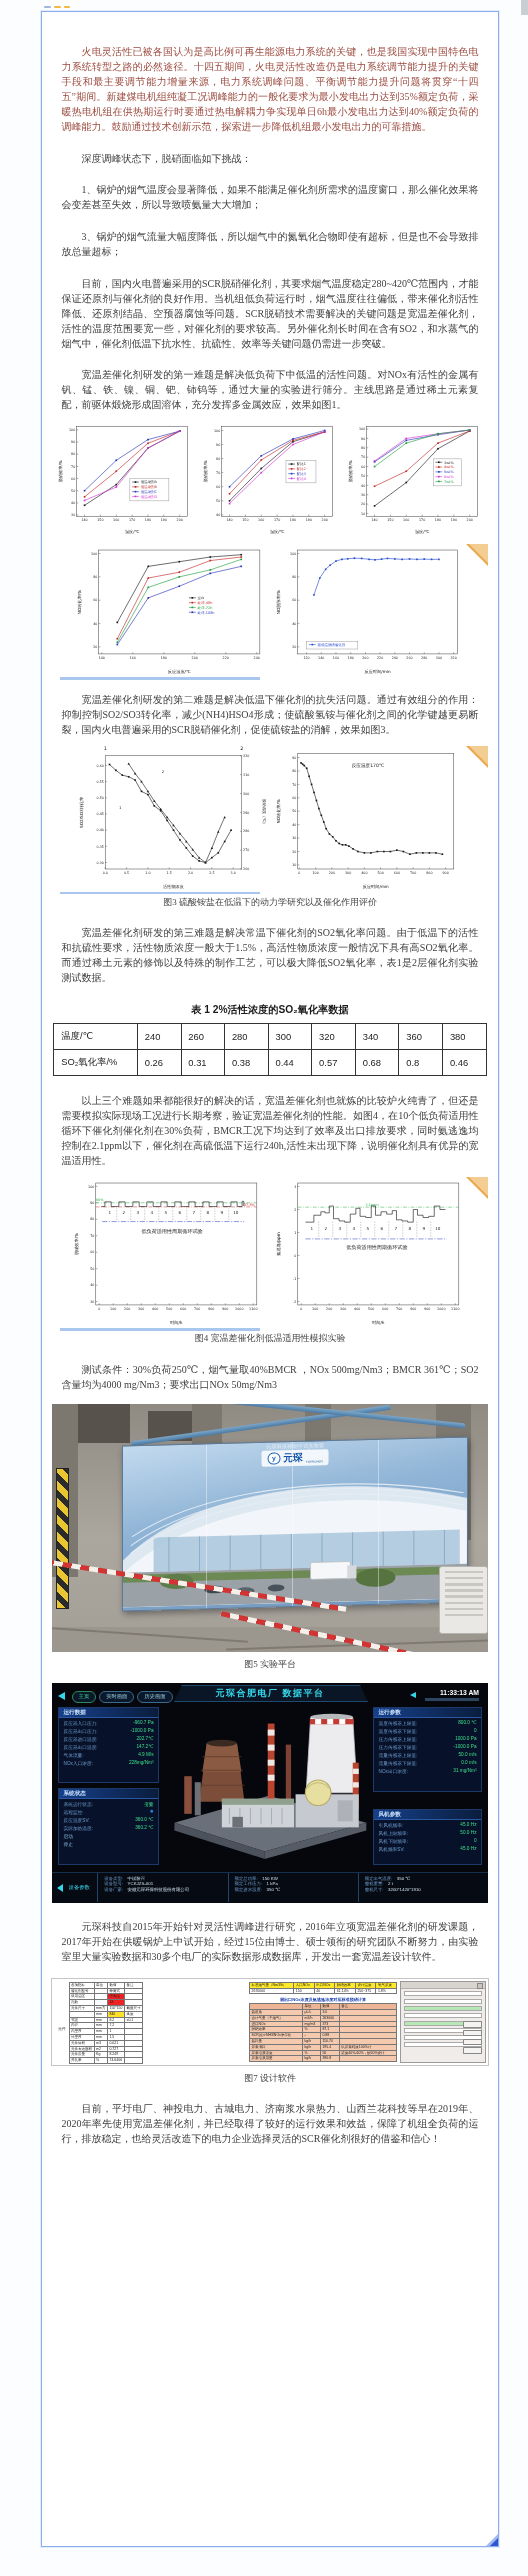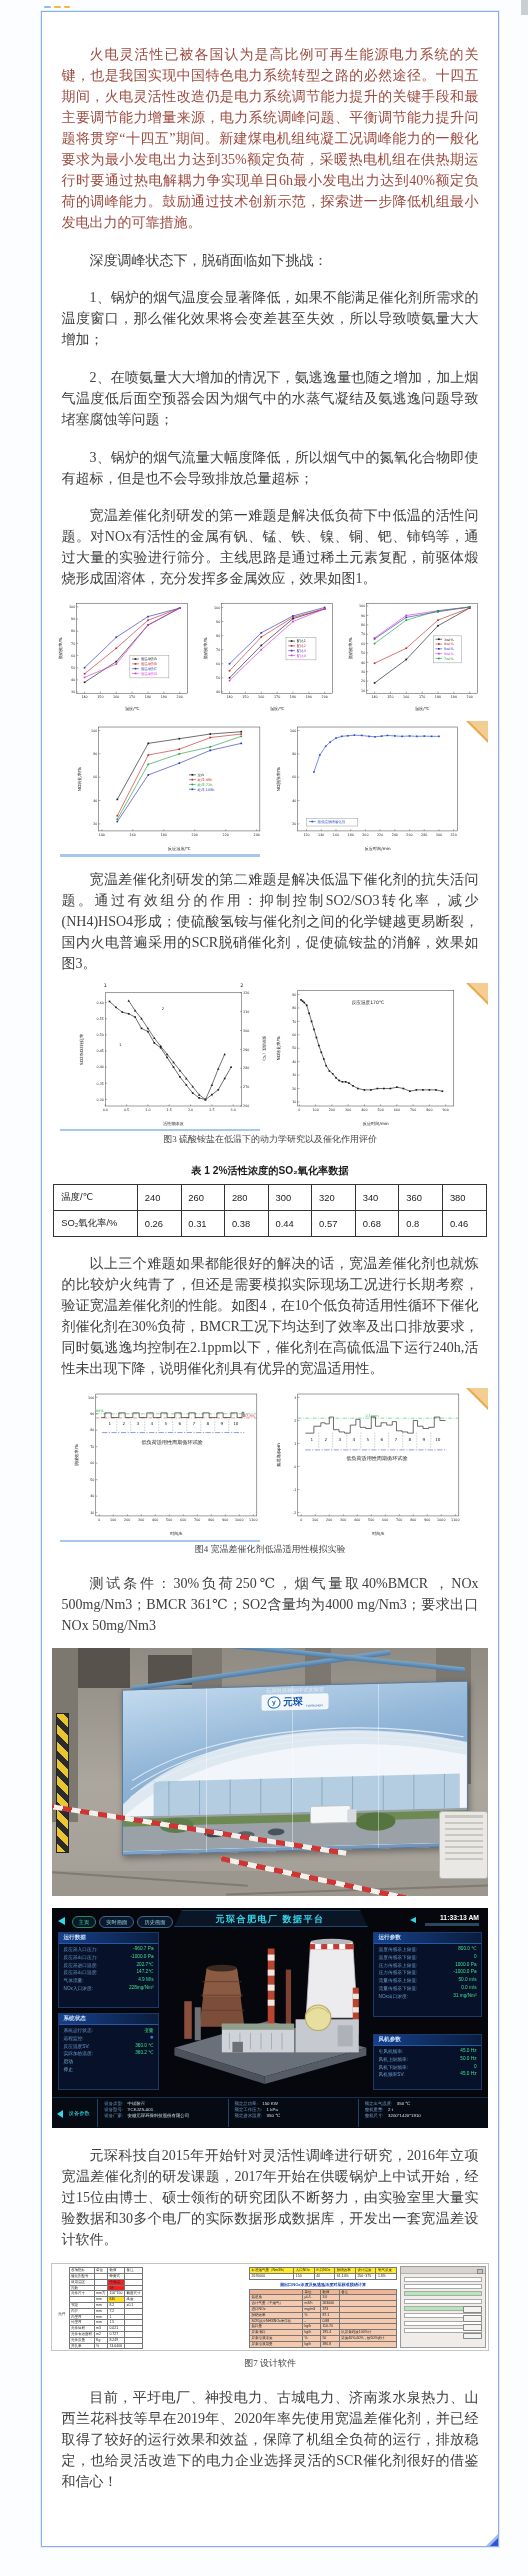--- a/index.html
+++ b/index.html
@@ -1,21 +1,21 @@
 <!DOCTYPE html>
 <html style="font-size:12px"><head>
 <meta charset="utf-8">
 <style>
   html,body{margin:0;padding:0;}
   body{width:528px;height:2576px;position:relative;background:#fcfdff;font-family:"Liberation Serif","DejaVu Serif",serif;}
   .dashes{position:absolute;top:6px;left:44px;display:flex;gap:3px;}
   .dashes span{width:6.8px;height:2.3px;border-radius:1.5px;}
   .scrollstub{position:absolute;top:0;right:0;width:6.8px;height:15px;background:#c9cdd4;}
   .card{position:absolute;left:41px;top:11.3px;width:458px;height:2536px;background:#fff;border:1.5px solid #8badf0;outline:0.8px solid #e3ecfb;box-sizing:border-box;overflow:hidden;padding:0 9px;}
-  .para{margin:16.6px 10.5px 0;font-size:14px;line-height:21px;color:#404040;text-align:justify;text-indent:2em;}
+  .para{margin:16.6px 10.5px 0;font-size:10px;line-height:15px;color:#404040;text-align:justify;text-indent:2em;}
   .para.first{margin-top:32px;color:#9c4b40;}
   .cap{text-align:center;font-size:9px;color:#444;margin-top:6px;}
   .tbl-title{text-align:center;font-family:"Liberation Sans","DejaVu Sans",sans-serif;font-weight:bold;font-size:10.2px;color:#1a1a1a;margin:18px 0 0;}
   table.t1{border-collapse:collapse;margin:6px auto 0;font-family:"Liberation Sans","DejaVu Sans",sans-serif;font-size:9.4px;color:#222;}
   table.t1 td{border:0.8px solid #333;padding:6px 6.8px;min-width:29px;text-align:left;}
   table.t1 tr td:first-child{min-width:69px;}
   .chartrow{display:flex;justify-content:center;gap:9px;position:relative;margin-top:9px;width:436px;margin-left:auto;margin-right:auto;}
   .chart svg{display:block;font-family:"DejaVu Sans","Liberation Sans",sans-serif;}
   .curl::before{content:"";position:absolute;top:0;right:0;border-top:22.6px solid #e9a94e;border-left:22.6px solid transparent;}
   .curl::after{content:"";position:absolute;top:0;right:0;border-top:19.6px solid #f3cd92;border-left:19.6px solid transparent;}
@@ -97,22 +97,22 @@
   <span style="background:#f5b942"></span>
   <span style="background:#f5b942"></span>
 </div>
 <div class="scrollstub"></div>
 
 <div class="card">
 
   <p class="para first">火电灵活性已被各国认为是高比例可再生能源电力系统的关键，也是我国实现中国特色电力系统转型之路的必然途径。十四五期间，火电灵活性改造仍是电力系统调节能力提升的关键手段和最主要调节能力增量来源，电力系统调峰问题、平衡调节能力提升问题将贯穿“十四五”期间。新建煤电机组纯凝工况调峰能力的一般化要求为最小发电出力达到35%额定负荷，采暖热电机组在供热期运行时要通过热电解耦力争实现单日6h最小发电出力达到40%额定负荷的调峰能力。鼓励通过技术创新示范，探索进一步降低机组最小发电出力的可靠措施。</p>
   <p class="para">深度调峰状态下，脱硝面临如下挑战：</p>
   <p class="para">1、锅炉的烟气温度会显著降低，如果不能满足催化剂所需求的温度窗口，那么催化效果将会变差甚至失效，所以导致喷氨量大大增加；</p>
-  <p class="para">2、在喷氨量大大增加的情况下，氨逃逸量也随之增加，加上烟气温度低后面空预器会因为烟气中的水蒸气凝结及氨逃逸问题导致堵塞腐蚀等问题；</p>
   <p class="para">3、锅炉的烟气流量大幅度降低，所以烟气中的氮氧化合物即使有超标，但是也不会导致排放总量超标；</p>
+  <p class="para">目前，国内火电普遍采用的SCR脱硝催化剂，其要求烟气温度稳定280~420℃范围内，才能保证还原剂与催化剂的良好作用。当机组低负荷运行时，烟气温度往往偏低，带来催化剂活性降低、还原剂结晶、空预器腐蚀等问题。SCR脱硝技术需要解决的关键问题是宽温差催化剂，活性的温度范围要宽一些，对催化剂的要求较高。另外催化剂长时间在含有SO2，和水蒸气的烟气中，催化剂低温下抗水性、抗硫性、效率等关键问题仍需进一步突破。</p>
   <p class="para">宽温差催化剂研发的第一难题是解决低负荷下中低温的活性问题。对NOx有活性的金属有钒、锰、铁、镍、铜、钯、铈钨等，通过大量的实验进行筛分。主线思路是通过稀土元素复配，前驱体煅烧形成固溶体，充分发挥多金属效应，效果如图1。</p>
 
   <div class="chartrow">
     <div class="chart">
         <svg xmlns="http://www.w3.org/2000/svg" viewBox="0 0 181 152" width="136" height="114">
           <rect x="26" y="7" width="148" height="120" fill="none" stroke="#444" stroke-width="0.7"></rect>
           <line x1="36.57142857142857" y1="127" x2="36.57142857142857" y2="124.8" stroke="#444" stroke-width="0.6"></line>
           <text x="36.57142857142857" y="133.2" font-size="4.4" text-anchor="middle" fill="#222">140</text>
           <line x1="57.71428571428571" y1="127" x2="57.71428571428571" y2="124.8" stroke="#444" stroke-width="0.6"></line>
           <text x="57.71428571428571" y="133.2" font-size="4.4" text-anchor="middle" fill="#222">150</text>
@@ -637,20 +637,21 @@
           <rect x="204.4" y="141.41162790697675" width="2.2" height="2.2" fill="#1a1a1a"></rect>
           <rect x="213.06666666666666" y="141.41162790697675" width="2.2" height="2.2" fill="#1a1a1a"></rect>
           <rect x="221.73333333333335" y="143.20232558139534" width="2.2" height="2.2" fill="#1a1a1a"></rect>
           <text x="123.60000000000001" y="28.48" font-size="6.2" text-anchor="middle" fill="#222">反应温度170℃</text>
         </svg>
       </div>
     <div class="bluebar"></div>
   </div>
   <div class="cap">图3 硫酸铵盐在低温下的动力学研究以及催化作用评价</div>
 
+  <p class="para">宽温差催化剂研发的第三难题是解决常温下催化剂的SO2氧化率问题。由于低温下的活性和抗硫性要求，活性物质浓度一般大于1.5%，高活性物质浓度一般情况下具有高SO2氧化率。而通过稀土元素的修饰以及特殊的制作工艺，可以极大降低SO2氧化率，表1是2层催化剂实验测试数据。</p>
 
   <div class="tbl-title">表 1 2%活性浓度的SO₂氧化率数据</div>
   <table class="t1">
     <tbody>
         <tr>
           <td>温度/℃</td>
           <td>240</td>
           <td>260</td>
           <td>280</td>
           <td>300</td>
@@ -884,20 +885,21 @@
         <i></i>
         <i></i>
         <i></i>
         <i></i>
         <i></i>
         <i></i>
         <i></i>
         <i></i>
       </div>
   </div>
+  <div class="cap">图5 实验平台</div>
 
   <div class="dash">
     <div class="dtitleband"></div>
     <div class="dtitle">元琛合肥电厂 数据平台</div>
     <div class="backarrow"></div>
     <div class="dtabs">
       <span class="dtab active">主页</span>
       <span class="dtab">实时画面</span>
       <span class="dtab">历史画面</span>
     </div>

